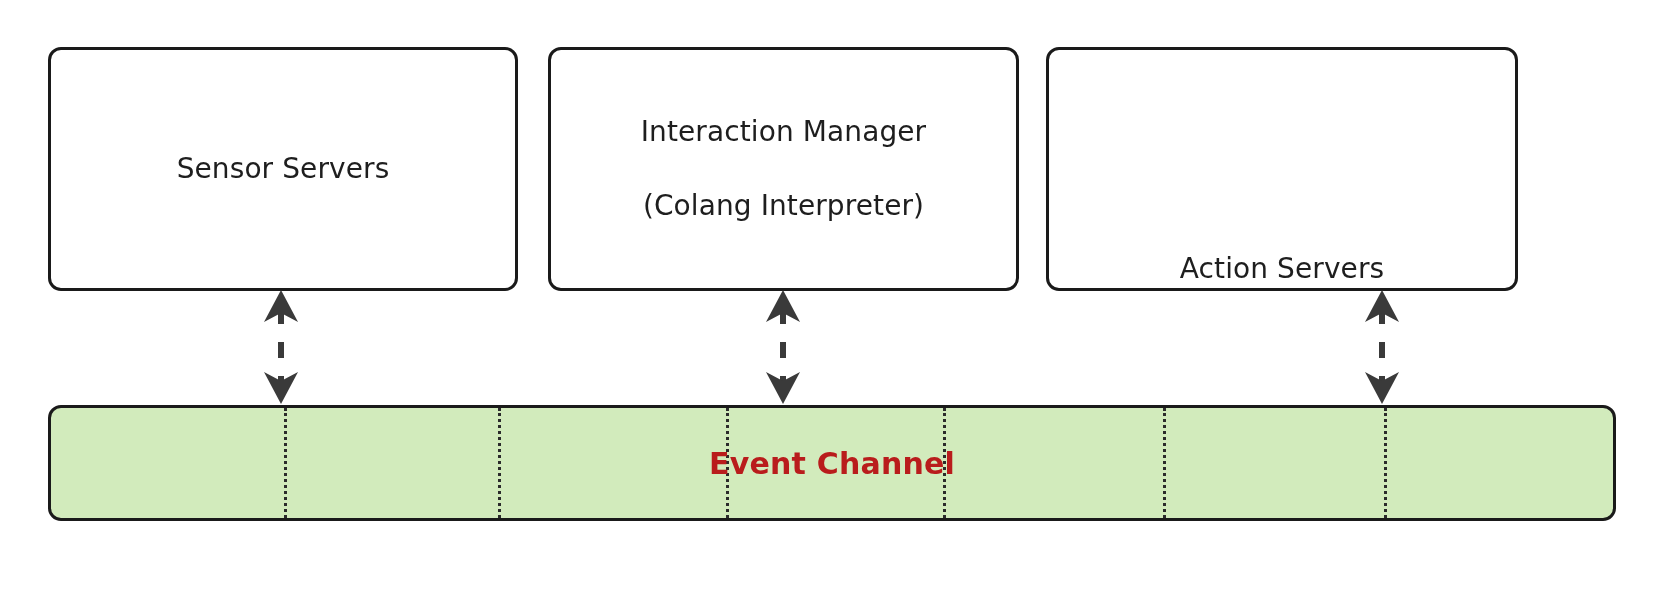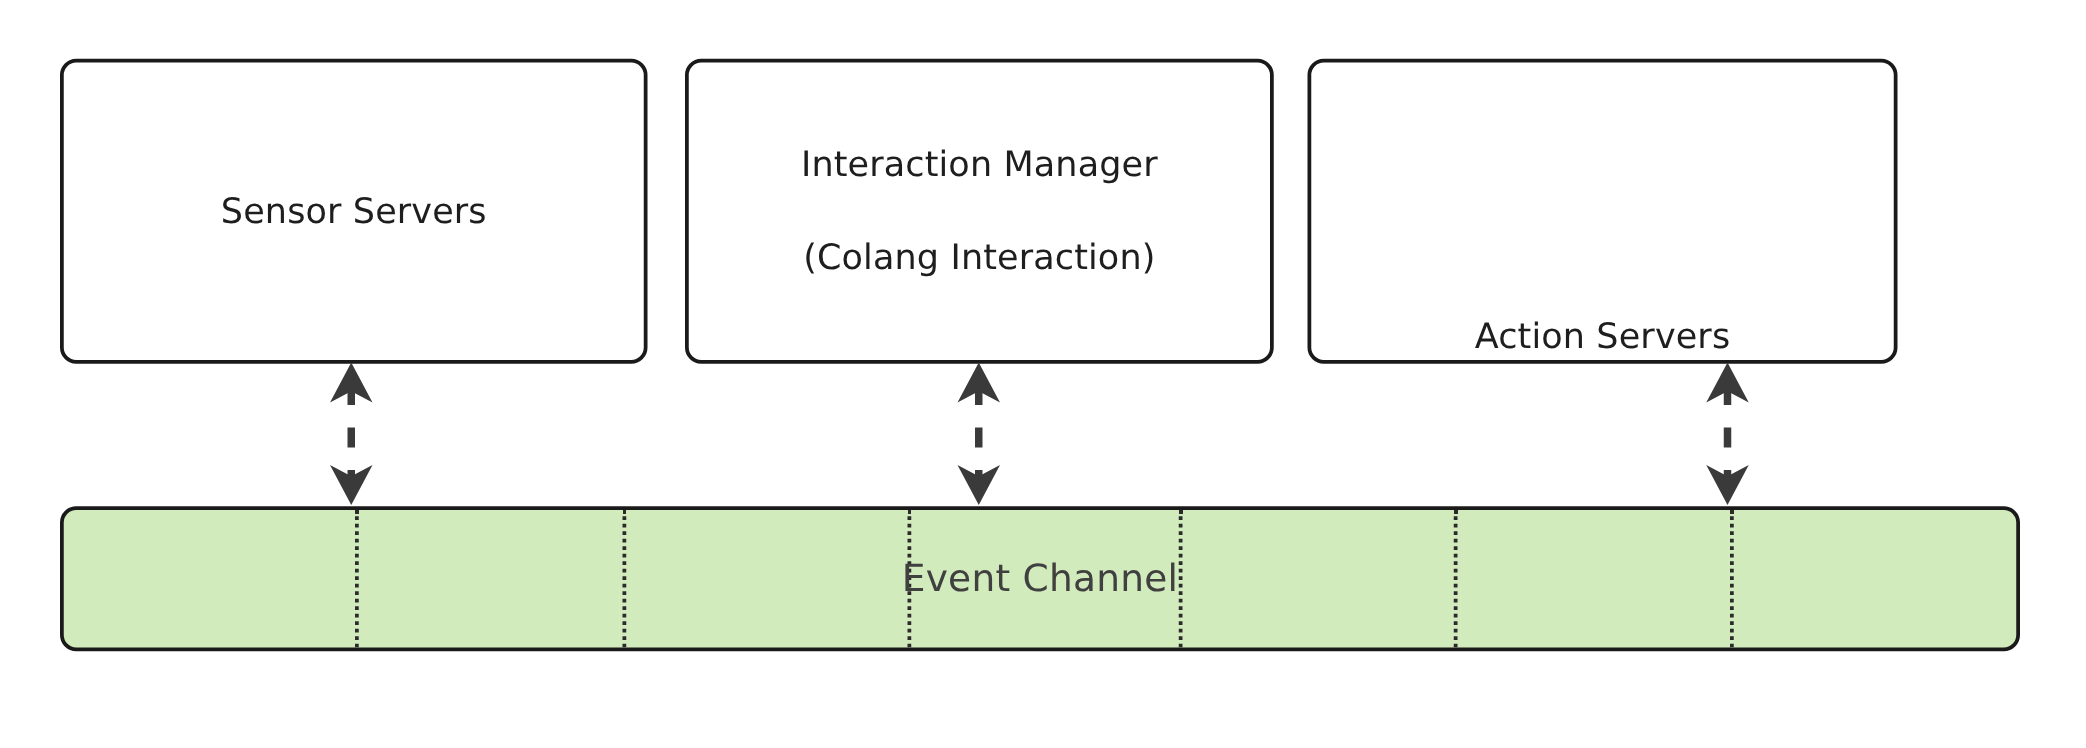--- a/index.html
+++ b/index.html
@@ -51,22 +51,22 @@
     background: #d2ebbc;
     border: 3px solid #1a1a1a;
     border-radius: 13px;
     display: flex;
     align-items: center;
     justify-content: center;
     overflow: hidden;
   }
   #event-channel-label {
     font-size: 30px;
-    font-weight: normal;
-    color: #404040;
+    font-weight: bold;
+    color: #b91c1c;
     letter-spacing: 0.2px;
     position: relative;
     z-index: 3;
   }
   .channel-divider {
     position: absolute;
     top: 0;
     width: 0;
     height: 116px;
     border-left: 3px dotted #2b2b2b;
@@ -86,21 +86,21 @@
 <body>
 
 <div id="canvas">
 
   <div class="node-box" id="box-sensor">
     <span class="node-label">Sensor Servers</span>
   </div>
 
   <div class="node-box" id="box-manager">
     <span class="node-label">Interaction Manager</span>
-    <span class="node-label">(Colang Interaction)</span>
+    <span class="node-label">(Colang Interpreter)</span>
   </div>
 
   <div class="node-box" id="box-action">
     <span class="node-label">Action Servers</span>
   </div>
 
   <div id="event-channel">
     <span id="event-channel-label">Event Channel</span>
   <div class="channel-divider" style="left: 233px; border-left-color: rgb(43, 43, 43);"></div>
       <div class="channel-divider" style="left: 447px; border-left-color: rgb(43, 43, 43);"></div>

